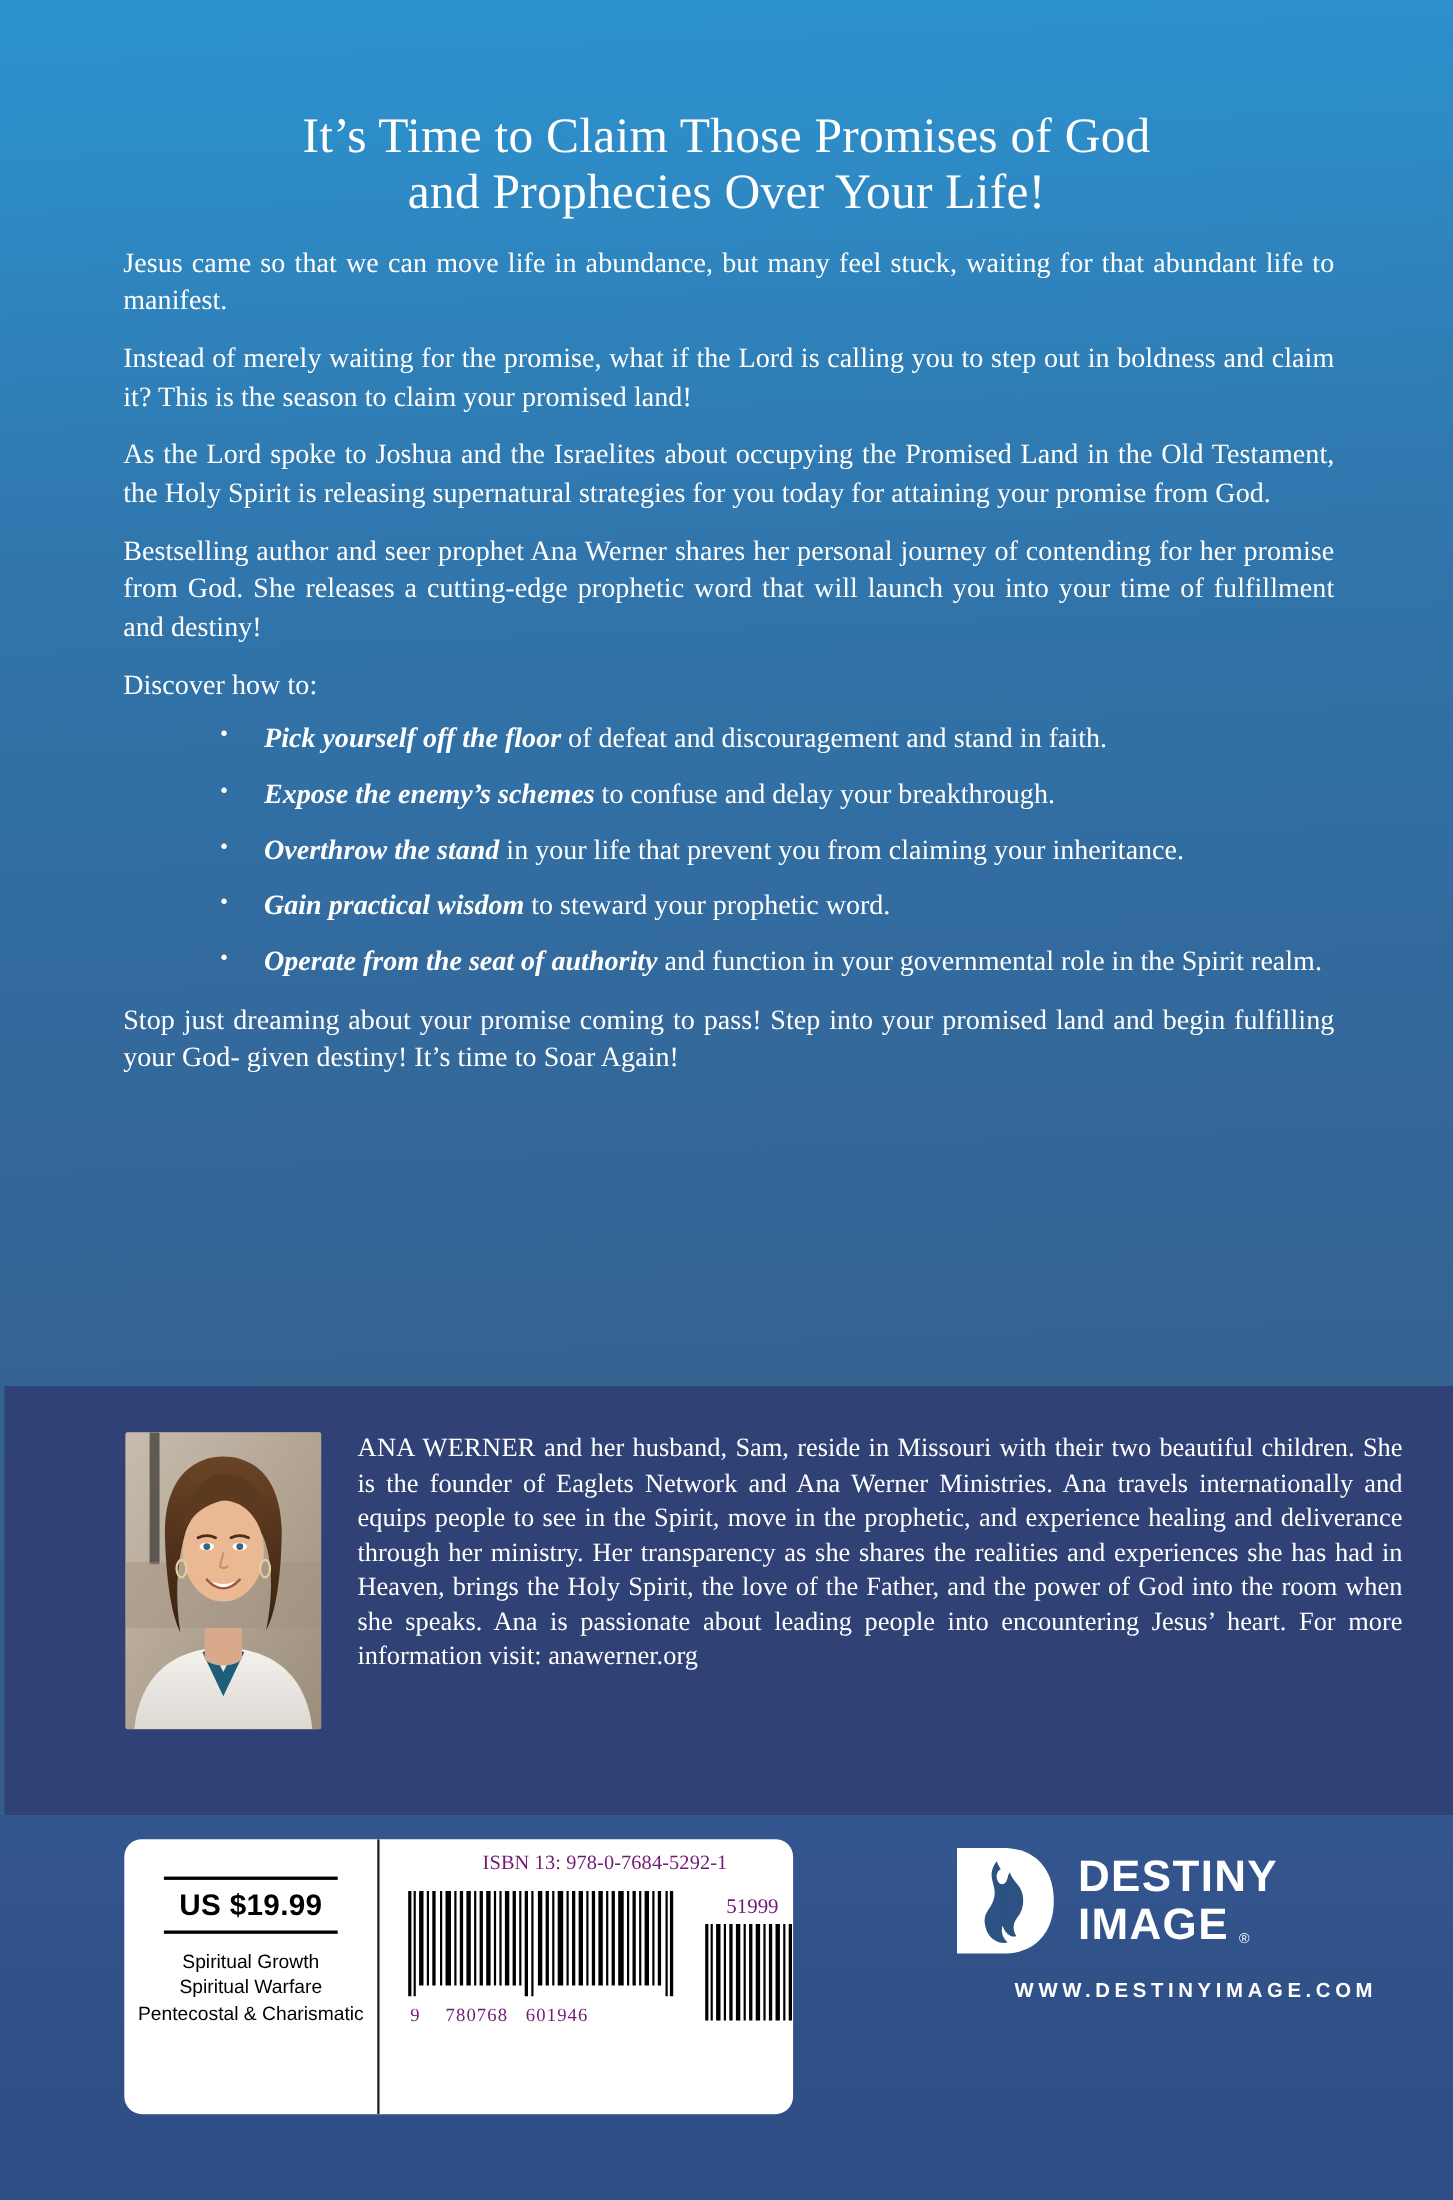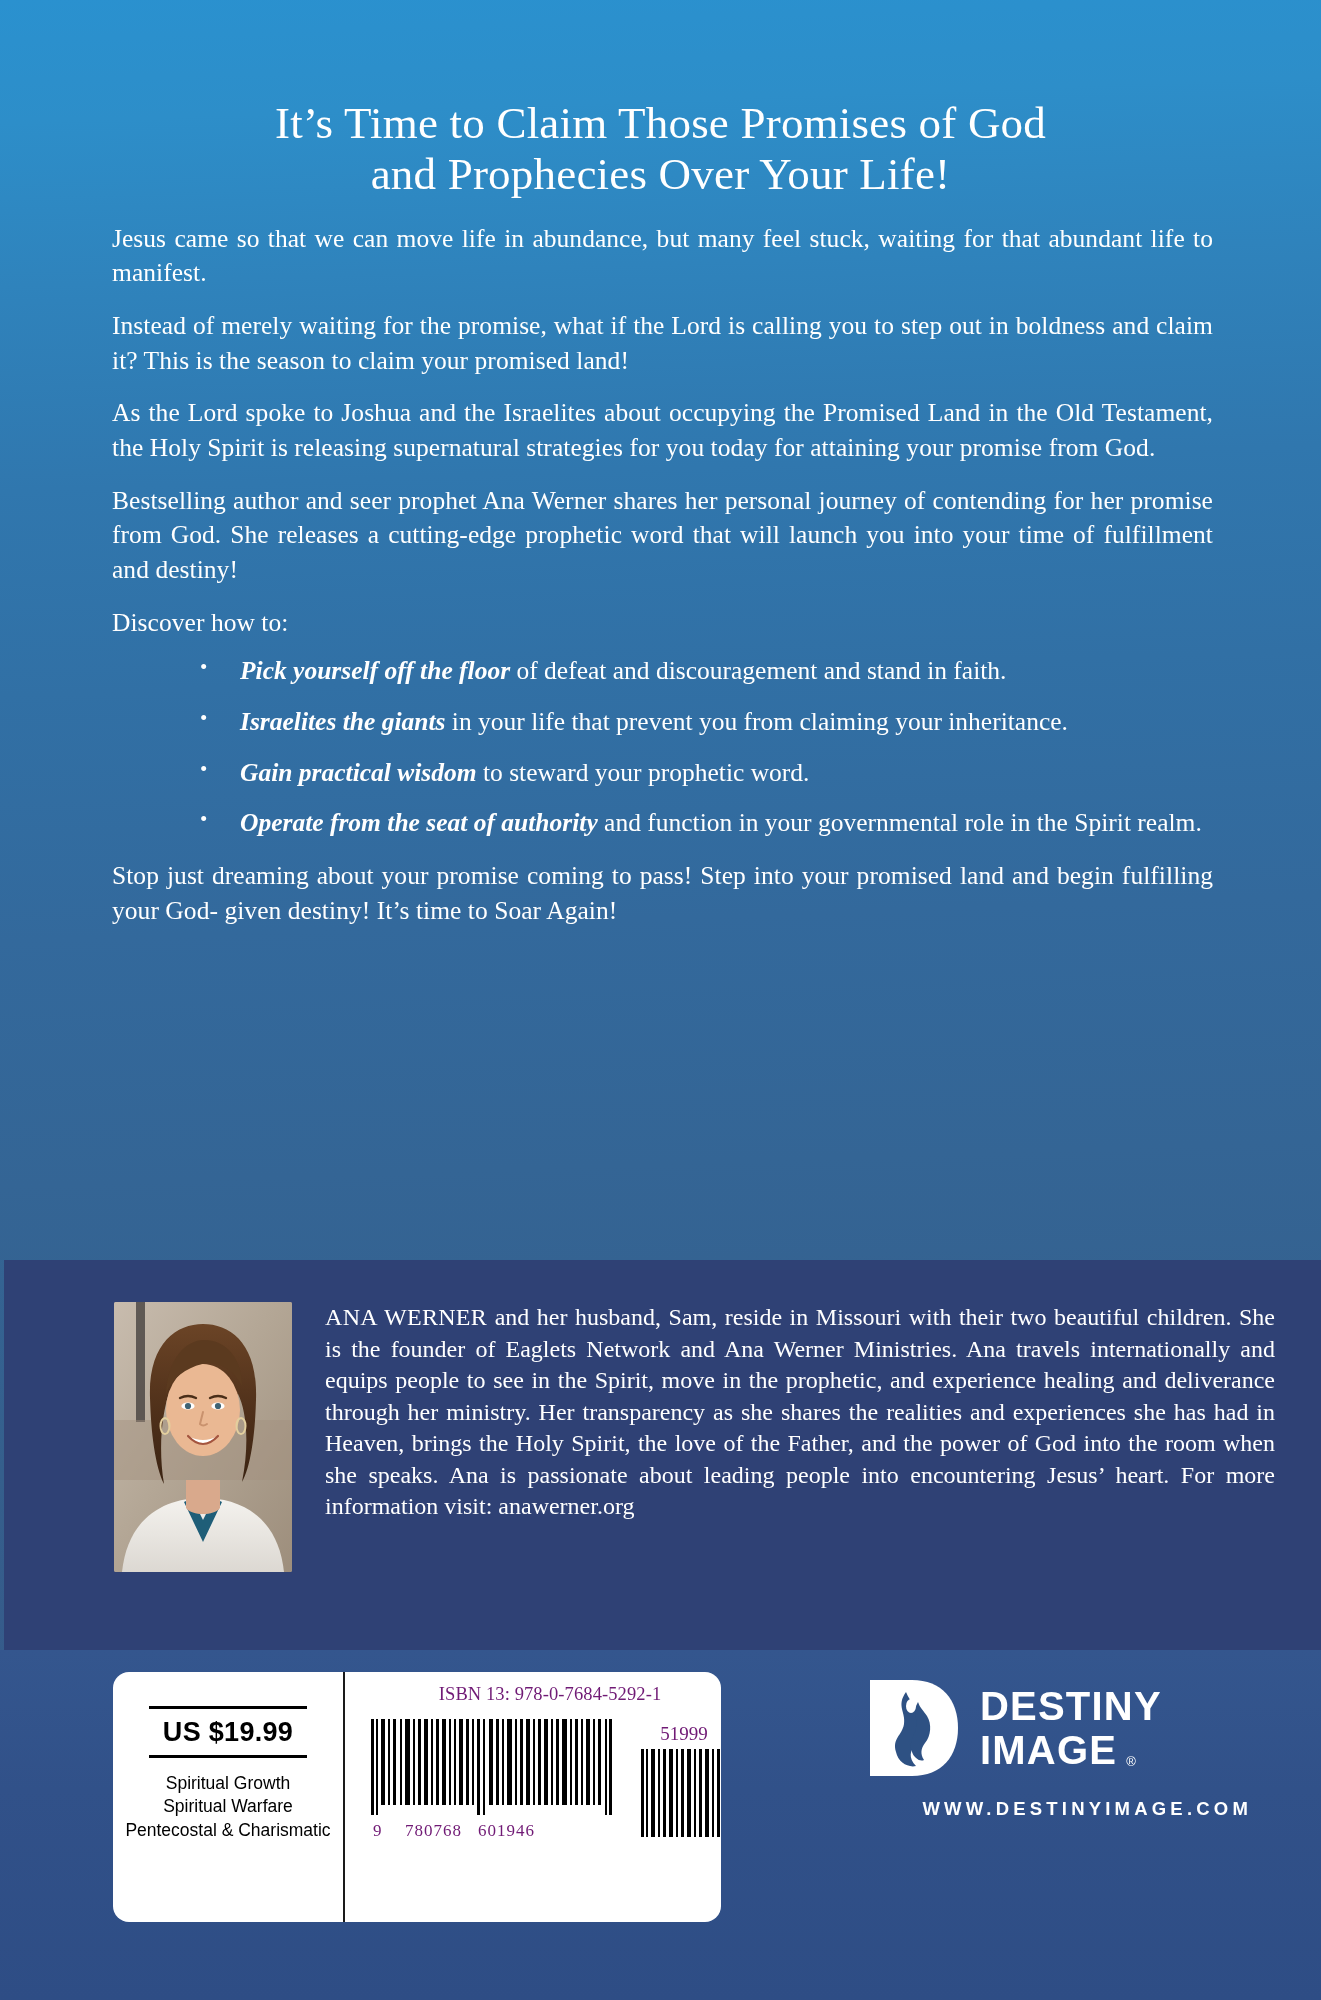--- a/index.html
+++ b/index.html
@@ -271,21 +271,24 @@
       <p class="para last-line-left">As the Lord spoke to Joshua and the Israelites about occupying the Promised Land in the Old Testament, the Holy Spirit is releasing supernatural strategies for you today for attaining your promise from God.</p>
       <p class="para last-line-left">Bestselling author and seer prophet Ana Werner shares her personal journey of contending for her promise from God. She releases a cutting-edge prophetic word that will launch you into your time of fulfillment and destiny!</p>
 
       <p class="para discover">Discover how to:</p>
 
       <ul class="bullets">
         <li>
           <b>Pick yourself off the floor</b><span> of defeat and discouragement and stand in faith.</span>
         </li>
         <li>
-          <b>Israelites the giants</b><span> in your life that prevent you from claiming your inheritance.</span>
+          <b>Expose the enemy’s schemes</b><span> to confuse and delay your breakthrough.</span>
+        </li>
+        <li>
+          <b>Overthrow the stand</b><span> in your life that prevent you from claiming your inheritance.</span>
         </li>
         <li>
           <b>Gain practical wisdom</b><span> to steward your prophetic word.</span>
         </li>
         <li>
           <b>Operate from the seat of authority</b><span> and function in your governmental role in the Spirit realm.</span>
         </li>
       </ul>
 
       <p class="para closing last-line-left">Stop just dreaming about your promise coming to pass!  Step into your promised land and begin fulfilling your God- given destiny!  It’s time to Soar Again!</p>

